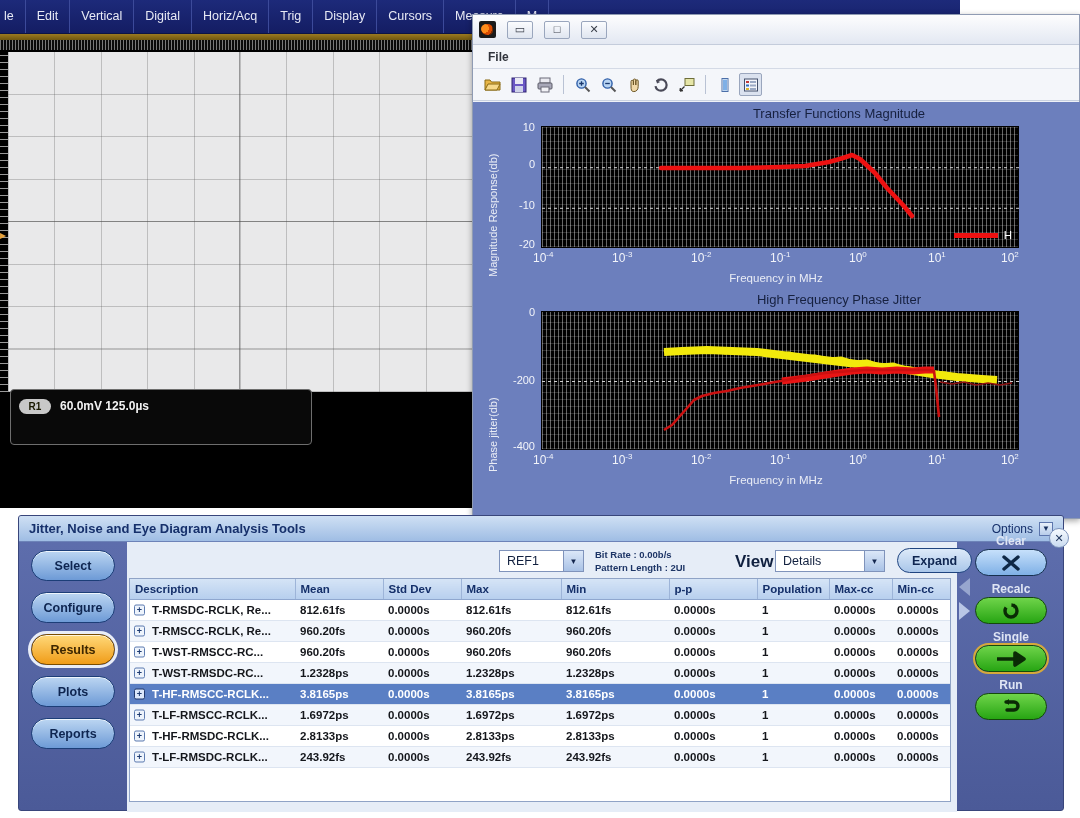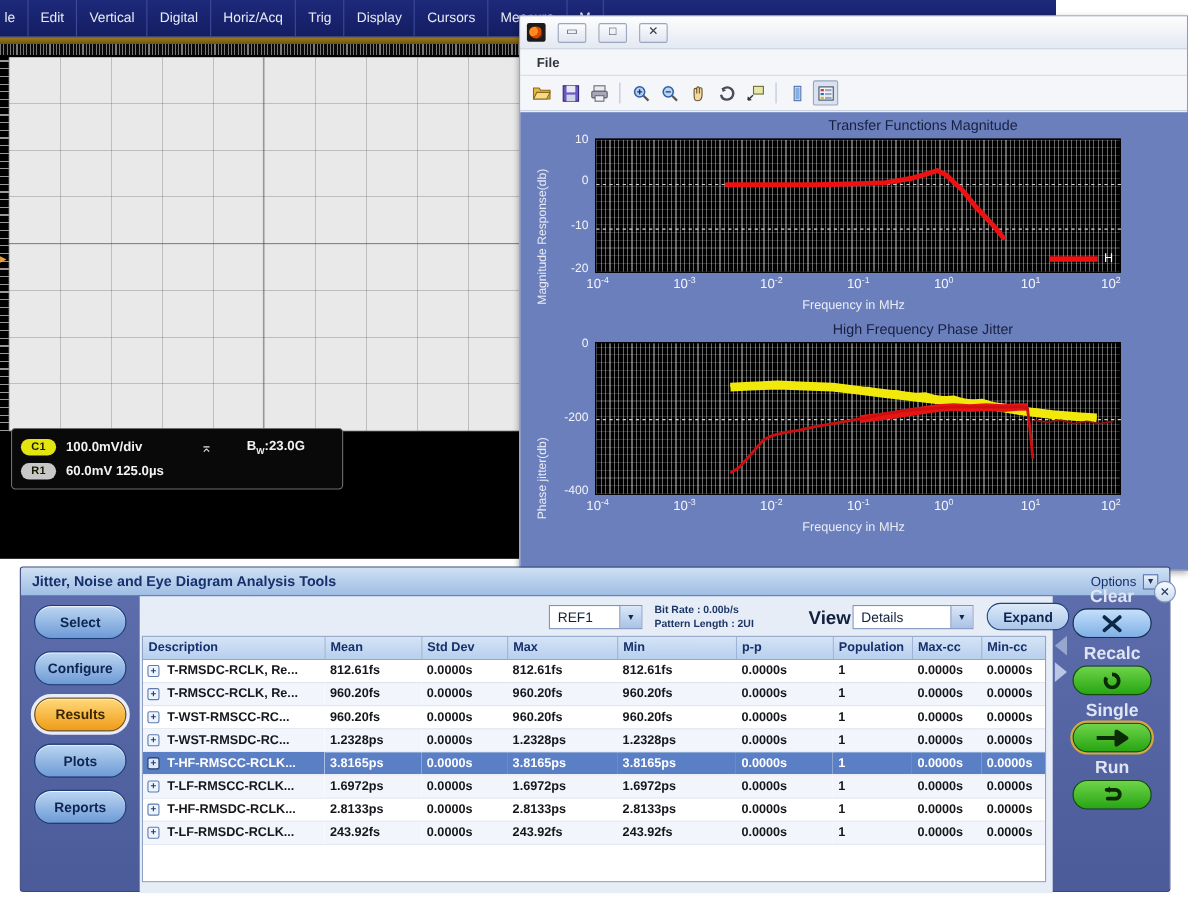--- a/index.html
+++ b/index.html
@@ -254,21 +254,21 @@
     position:absolute; left:4px; top:50%; transform:translateY(-50%);
     width:11px; height:11px; border:1px solid #5d7bb0; background:#eef4fc;
     color:#1d3a70; font-size:9px; line-height:9px; text-align:center; border-radius:2px;
   }
   tr.selected .expander { background:#dce8fb; border-color:#20386c; }
 
   #right-controls {
     position:absolute; left:938px; top:-10px; width:108px; height:285px;
     display:flex; flex-direction:column; align-items:center; padding-top:2px;
   }
-  .rc-label { color:#dfe5f4; font-size:16px; font-weight:bold; margin-bottom:1px; }
+  .rc-label { color:#dfe5f4; font-size:12px; font-weight:bold; margin-bottom:1px; }
   .rc-btn {
     width:72px; height:27px; border-radius:14px;
     display:flex; align-items:center; justify-content:center; margin-bottom:6px;
     border:1.5px solid #16304f;
   }
   .rc-btn.blue { background:linear-gradient(#c6e0fb,#7fb0e6); }
   .rc-btn.green { background:linear-gradient(#6fd44a,#27a513); border-color:#14490a; }
   .rc-btn.green.hl { outline:2px solid #d6a93a; }
   #close-round {
     position:absolute; right:-4px; top:-4px; width:20px; height:20px; border-radius:50%;
@@ -308,26 +308,20 @@
     <div id="scope-noise"></div>
     <div id="scope-leftticks"></div>
     <div id="trig-marker">▸</div>
     <div id="scope-graticule">
       <div class="center-h"></div>
       <div class="center-v"></div>
     </div>
   </div>
 
   <div id="scope-readout">
-    <div class="row">
-      <div class="badge c1">C1</div>
-      <div class="txt">100.0mV/div</div>
-      <div class="gnd">⌅</div>
-      <div class="bw">B<sub>W</sub>:23.0G</div>
-    </div>
     <div class="row">
       <div class="badge r1">R1</div>
       <div class="txt">60.0mV  125.0µs</div>
     </div>
   </div>
 </div>
 
 <div id="figure-window">
 
   <div id="figure-titlebar">

